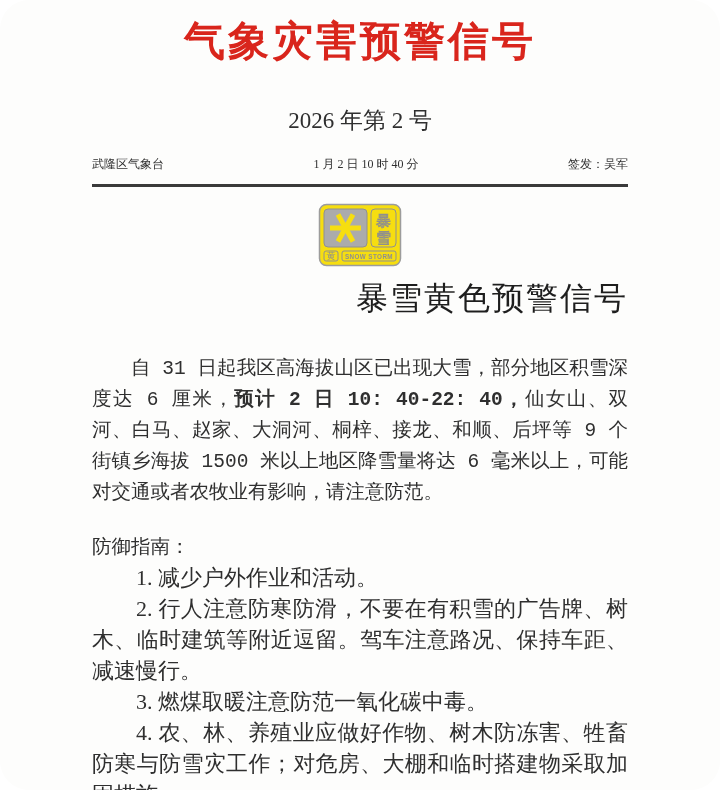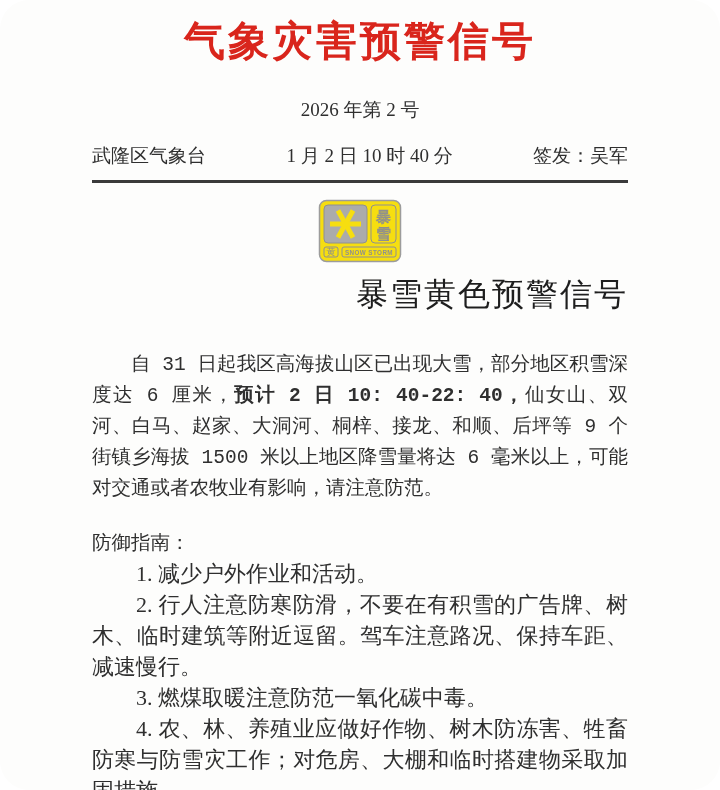--- a/index.html
+++ b/index.html
@@ -15,28 +15,28 @@
     border-radius:29px;
   }
   .doc-title {
     margin:0; padding-top:14px;
     text-align:center;
     font-size:41px; font-weight:bold;
     letter-spacing:3px;
     color:#d9251c;
   }
   .issue-no {
-    margin-top:28px;
+    margin-top:36px;
     text-align:center;
-    font-size:19px;
+    font-size:23px;
   }
   .meta-row {
     margin-top:20px;
     display:flex; justify-content:space-between; align-items:flex-start;
-    font-size:19px;
+    font-size:12px;
   }
   .divider {
     margin-top:11px;
     height:0;
     border-top:3px solid #3a3a3a;
   }
   .icon-wrap { margin-top:16px; text-align:center; line-height:0; }
   .warning-heading {
     margin:10px 0 0;
     text-align:right;

